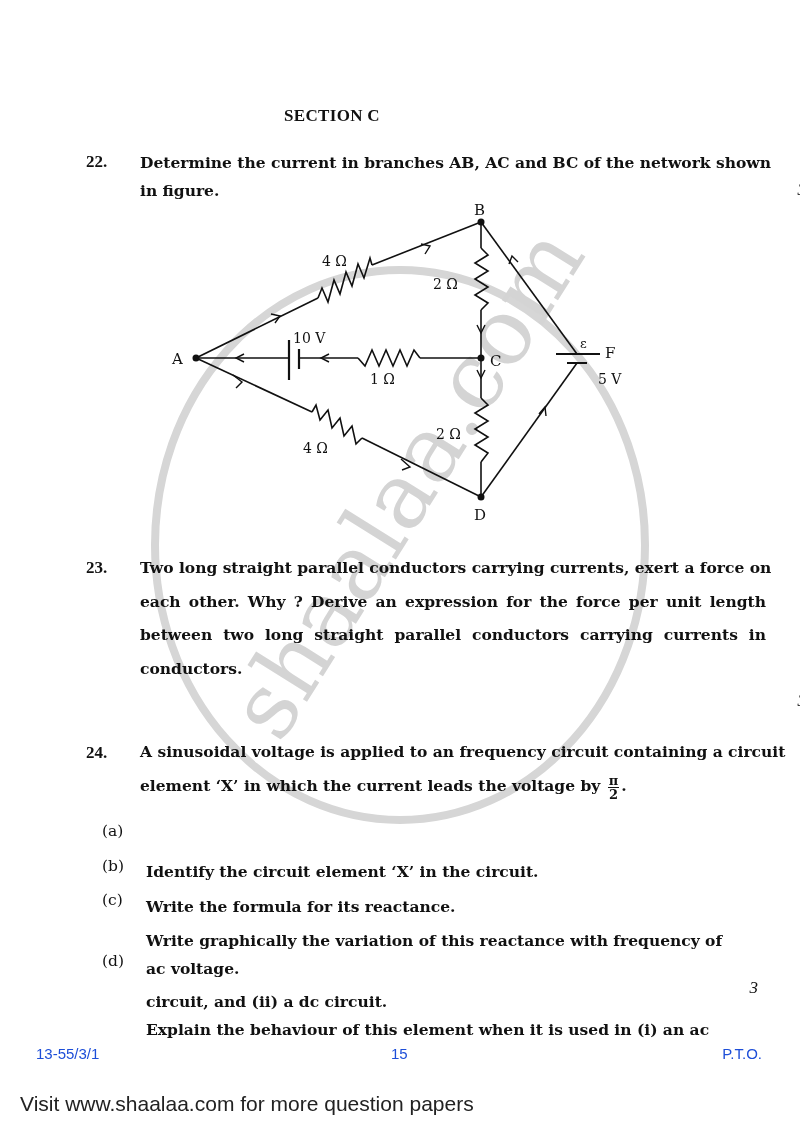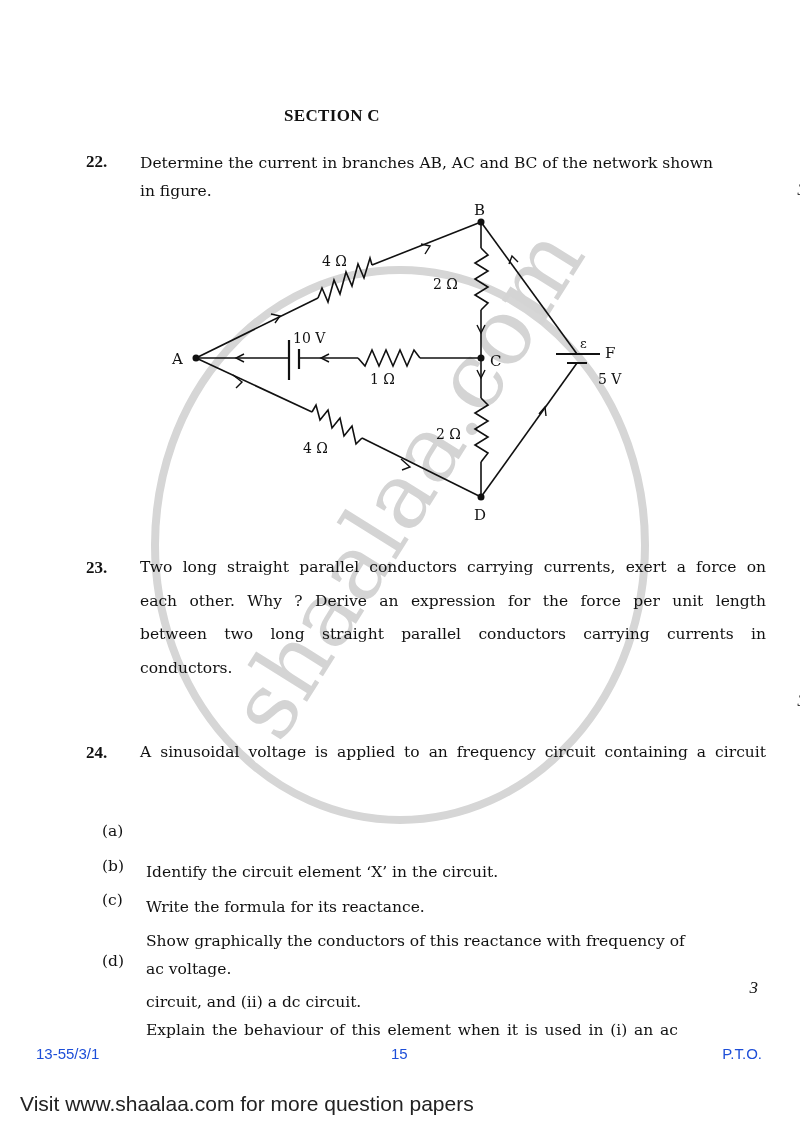--- a/index.html
+++ b/index.html
@@ -6,21 +6,21 @@
     body { width: 800px; height: 1131px; position: relative; overflow: hidden;
            font-family: "DejaVu Serif", "Liberation Serif", serif; color: #111; }
     .page { position: absolute; left: 0; top: 0; width: 800px; height: 1131px; }
     .watermark { position: absolute; left: 0; top: 0; width: 800px; height: 1131px; pointer-events: none; }
     .section-title { position: absolute; top: 106px; left: 0; width: 664px; text-align: center;
       font-family: "Liberation Serif", serif; font-weight: bold; font-size: 17px; letter-spacing: 0.3px; }
     .q { position: absolute; left: 38px; width: 724px; font-family: "DejaVu Serif", serif; font-size: 15.5px; margin-left: 48px; }
     .qnum { position: absolute; left: 0; top: 0; font-weight: bold; font-family: "Liberation Serif", serif; font-size: 17px; }
     .qtext { position: absolute; left: 54px; width: 626px; }
     .marks { position: absolute; right: 4px; font-style: italic; font-family: "Liberation Serif", serif; font-size: 17px; }
-    .line { display: block; white-space: nowrap; }
+    .line { display: block; white-space: nowrap; font-weight: bold; }
     .justify { text-align: justify; text-align-last: justify; }
     .sub { position: absolute; left: 102px; width: 580px; font-family: "DejaVu Serif", serif; font-size: 15.5px; }
     .sub .lbl { position: absolute; left: 0; top: 0; }
     .sub .txt { position: absolute; left: 44px; width: 532px; margin-top: 40px; }
     .frac { display: inline-block; vertical-align: middle; text-align: center; font-size: 13px; line-height: 13px; margin: 0 2px; }
     .frac .num { display: block; border-bottom: 1px solid #111; padding: 0 1px; }
     .frac .den { display: block; }
     .footer { position: absolute; top: 1045px; font-family: "Liberation Sans", sans-serif; font-size: 15px; color: #1d4ed8; }
     .visit { position: absolute; top: 1092px; left: 20px; font-family: "Liberation Sans", sans-serif; font-size: 21px; color: #222; }
     svg text { font-family: "DejaVu Serif", serif; }
@@ -123,41 +123,48 @@
       <span class="line justify">between two long straight parallel conductors carrying currents in</span>
       <span class="line">conductors.</span>
     </div>
     <span class="marks" style="top:133px;">3</span>
   </div>
 
   <div class="q" style="top:743px; height:260px;">
     <span class="qnum">24.</span>
     <div class="qtext" style="line-height:34px; top:-8px;">
       <span class="line justify">A sinusoidal voltage is applied to an frequency circuit containing a circuit</span>
+      <span class="line">
+        <span>element ‘X’ in which the current leads the voltage by</span>
+        <span class="frac">
+          <span class="num">π</span>
+          <span class="den">2</span>
+        </span><span>.</span>
+      </span>
     </div>
   </div>
 
   <div class="sub" style="top:822px;">
     <span class="lbl">(a)</span>
     <div class="txt" style="line-height:28px; top:-4px;">
       <span class="line">Identify the circuit element ‘X’ in the circuit.</span>
     </div>
   </div>
 
   <div class="sub" style="top:857px;">
     <span class="lbl">(b)</span>
     <div class="txt" style="line-height:28px; top:-4px;">
       <span class="line">Write the formula for its reactance.</span>
     </div>
   </div>
 
   <div class="sub" style="top:891px;">
     <span class="lbl">(c)</span>
     <div class="txt" style="line-height:28px; top:-4px;">
-      <span class="line justify">Show graphically the conductors of this reactance with frequency of</span>
+      <span class="line justify">Write graphically the variation of this reactance with frequency of</span>
       <span class="line">ac voltage.</span>
     </div>
   </div>
 
   <div class="sub" style="top:952px;">
     <span class="lbl">(d)</span>
     <div class="txt" style="line-height:28px; top:-4px;">
       <span class="line">circuit, and (ii) a dc circuit.</span>
       <span class="line justify">Explain the behaviour of this element when it is used in (i) an ac</span>
     </div>

